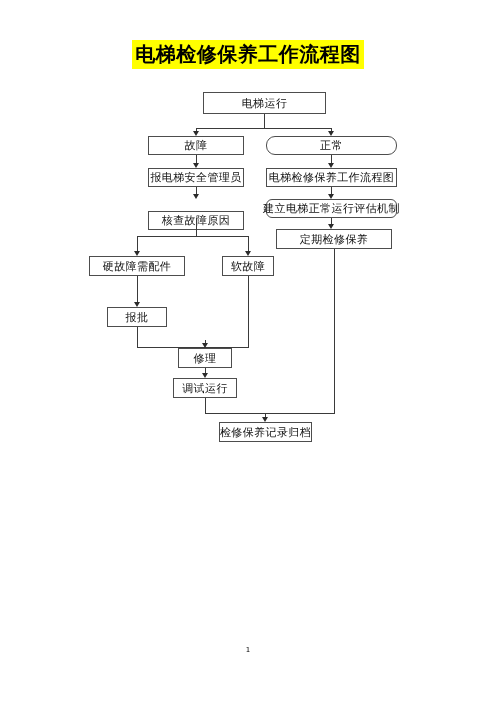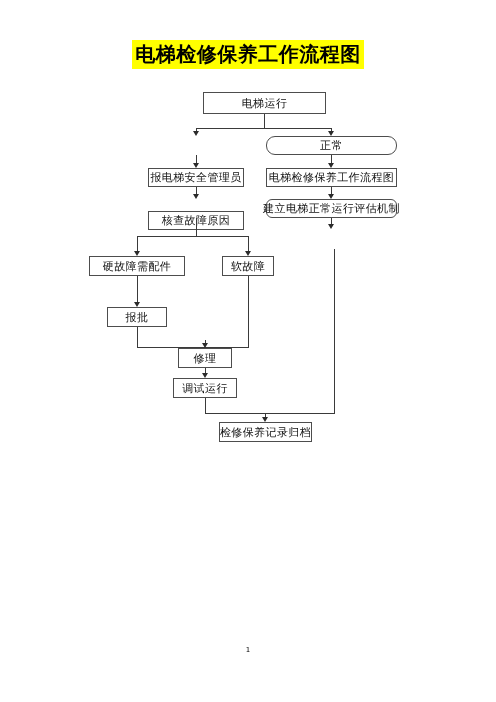--- a/index.html
+++ b/index.html
@@ -85,31 +85,33 @@
 <body>
 
 <div id="page">
 
   <div id="title">
     <span class="hl">电梯检修保养工作流程图</span>
   </div>
 
   <div class="node" style="left:203px; top:92px; width:123px; height:22px;">电梯运行</div>
 
+  <div class="node" style="left:148px; top:136px; width:96px; height:19px;">故障</div>
 
   <div class="node" style="left:266px; top:136px; width:131px; height:19px;border-radius:9px;">正常</div>
 
   <div class="node" style="left:148px; top:168px; width:96px; height:19px;">报电梯安全管理员</div>
 
   <div class="node" style="left:266px; top:168px; width:131px; height:19px;">电梯检修保养工作流程图</div>
 
   <div class="node" style="left:148px; top:199px; width:96px; height:19px;margin-top:12px;">核查故障原因</div>
 
   <div class="node" style="left:266px; top:199px; width:131px; height:19px;border-radius:6px;">建立电梯正常运行评估机制</div>
 
+  <div class="node" style="left:276px; top:229px; width:116px; height:20px;">定期检修保养</div>
 
   <div class="node" style="left:89px; top:256px; width:96px; height:20px;">硬故障需配件</div>
 
   <div class="node" style="left:222px; top:256px; width:52px; height:20px;">软故障</div>
 
   <div class="node" style="left:107px; top:307px; width:60px; height:20px;">报批</div>
 
   <div class="node" style="left:178px; top:348px; width:54px; height:20px;">修理</div>
 
   <div class="node" style="left:173px; top:378px; width:64px; height:20px;">调试运行</div>

